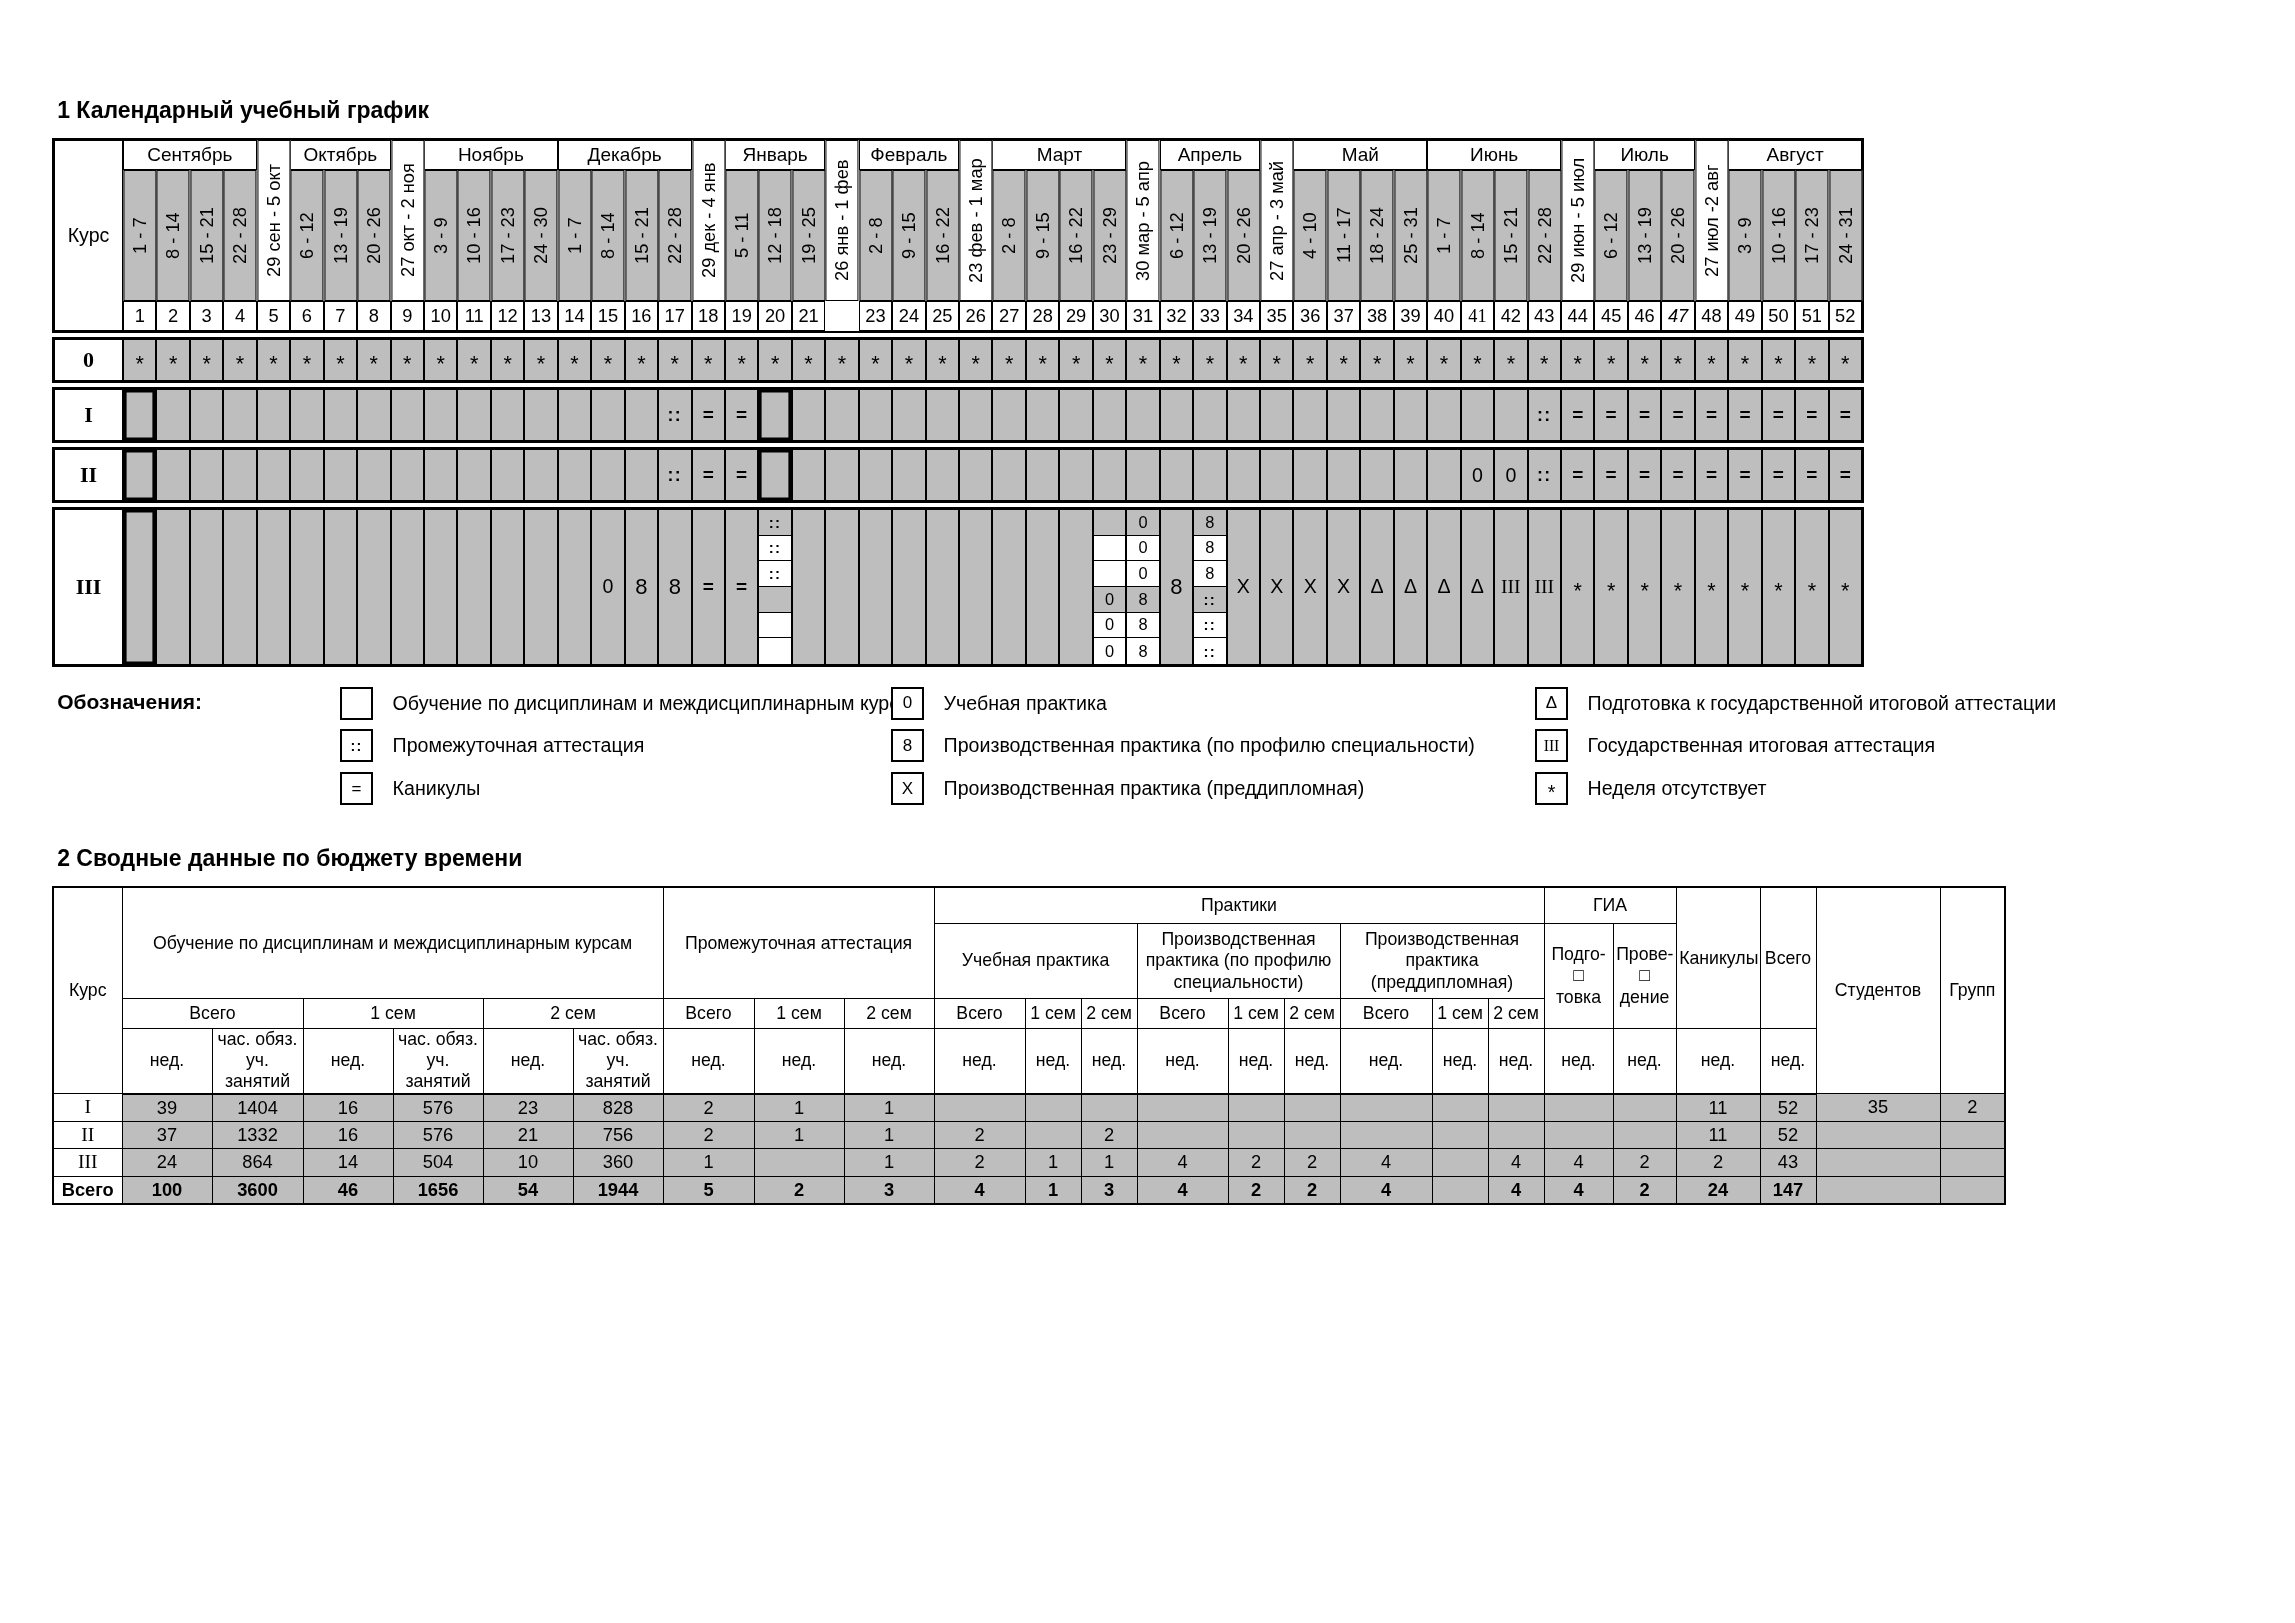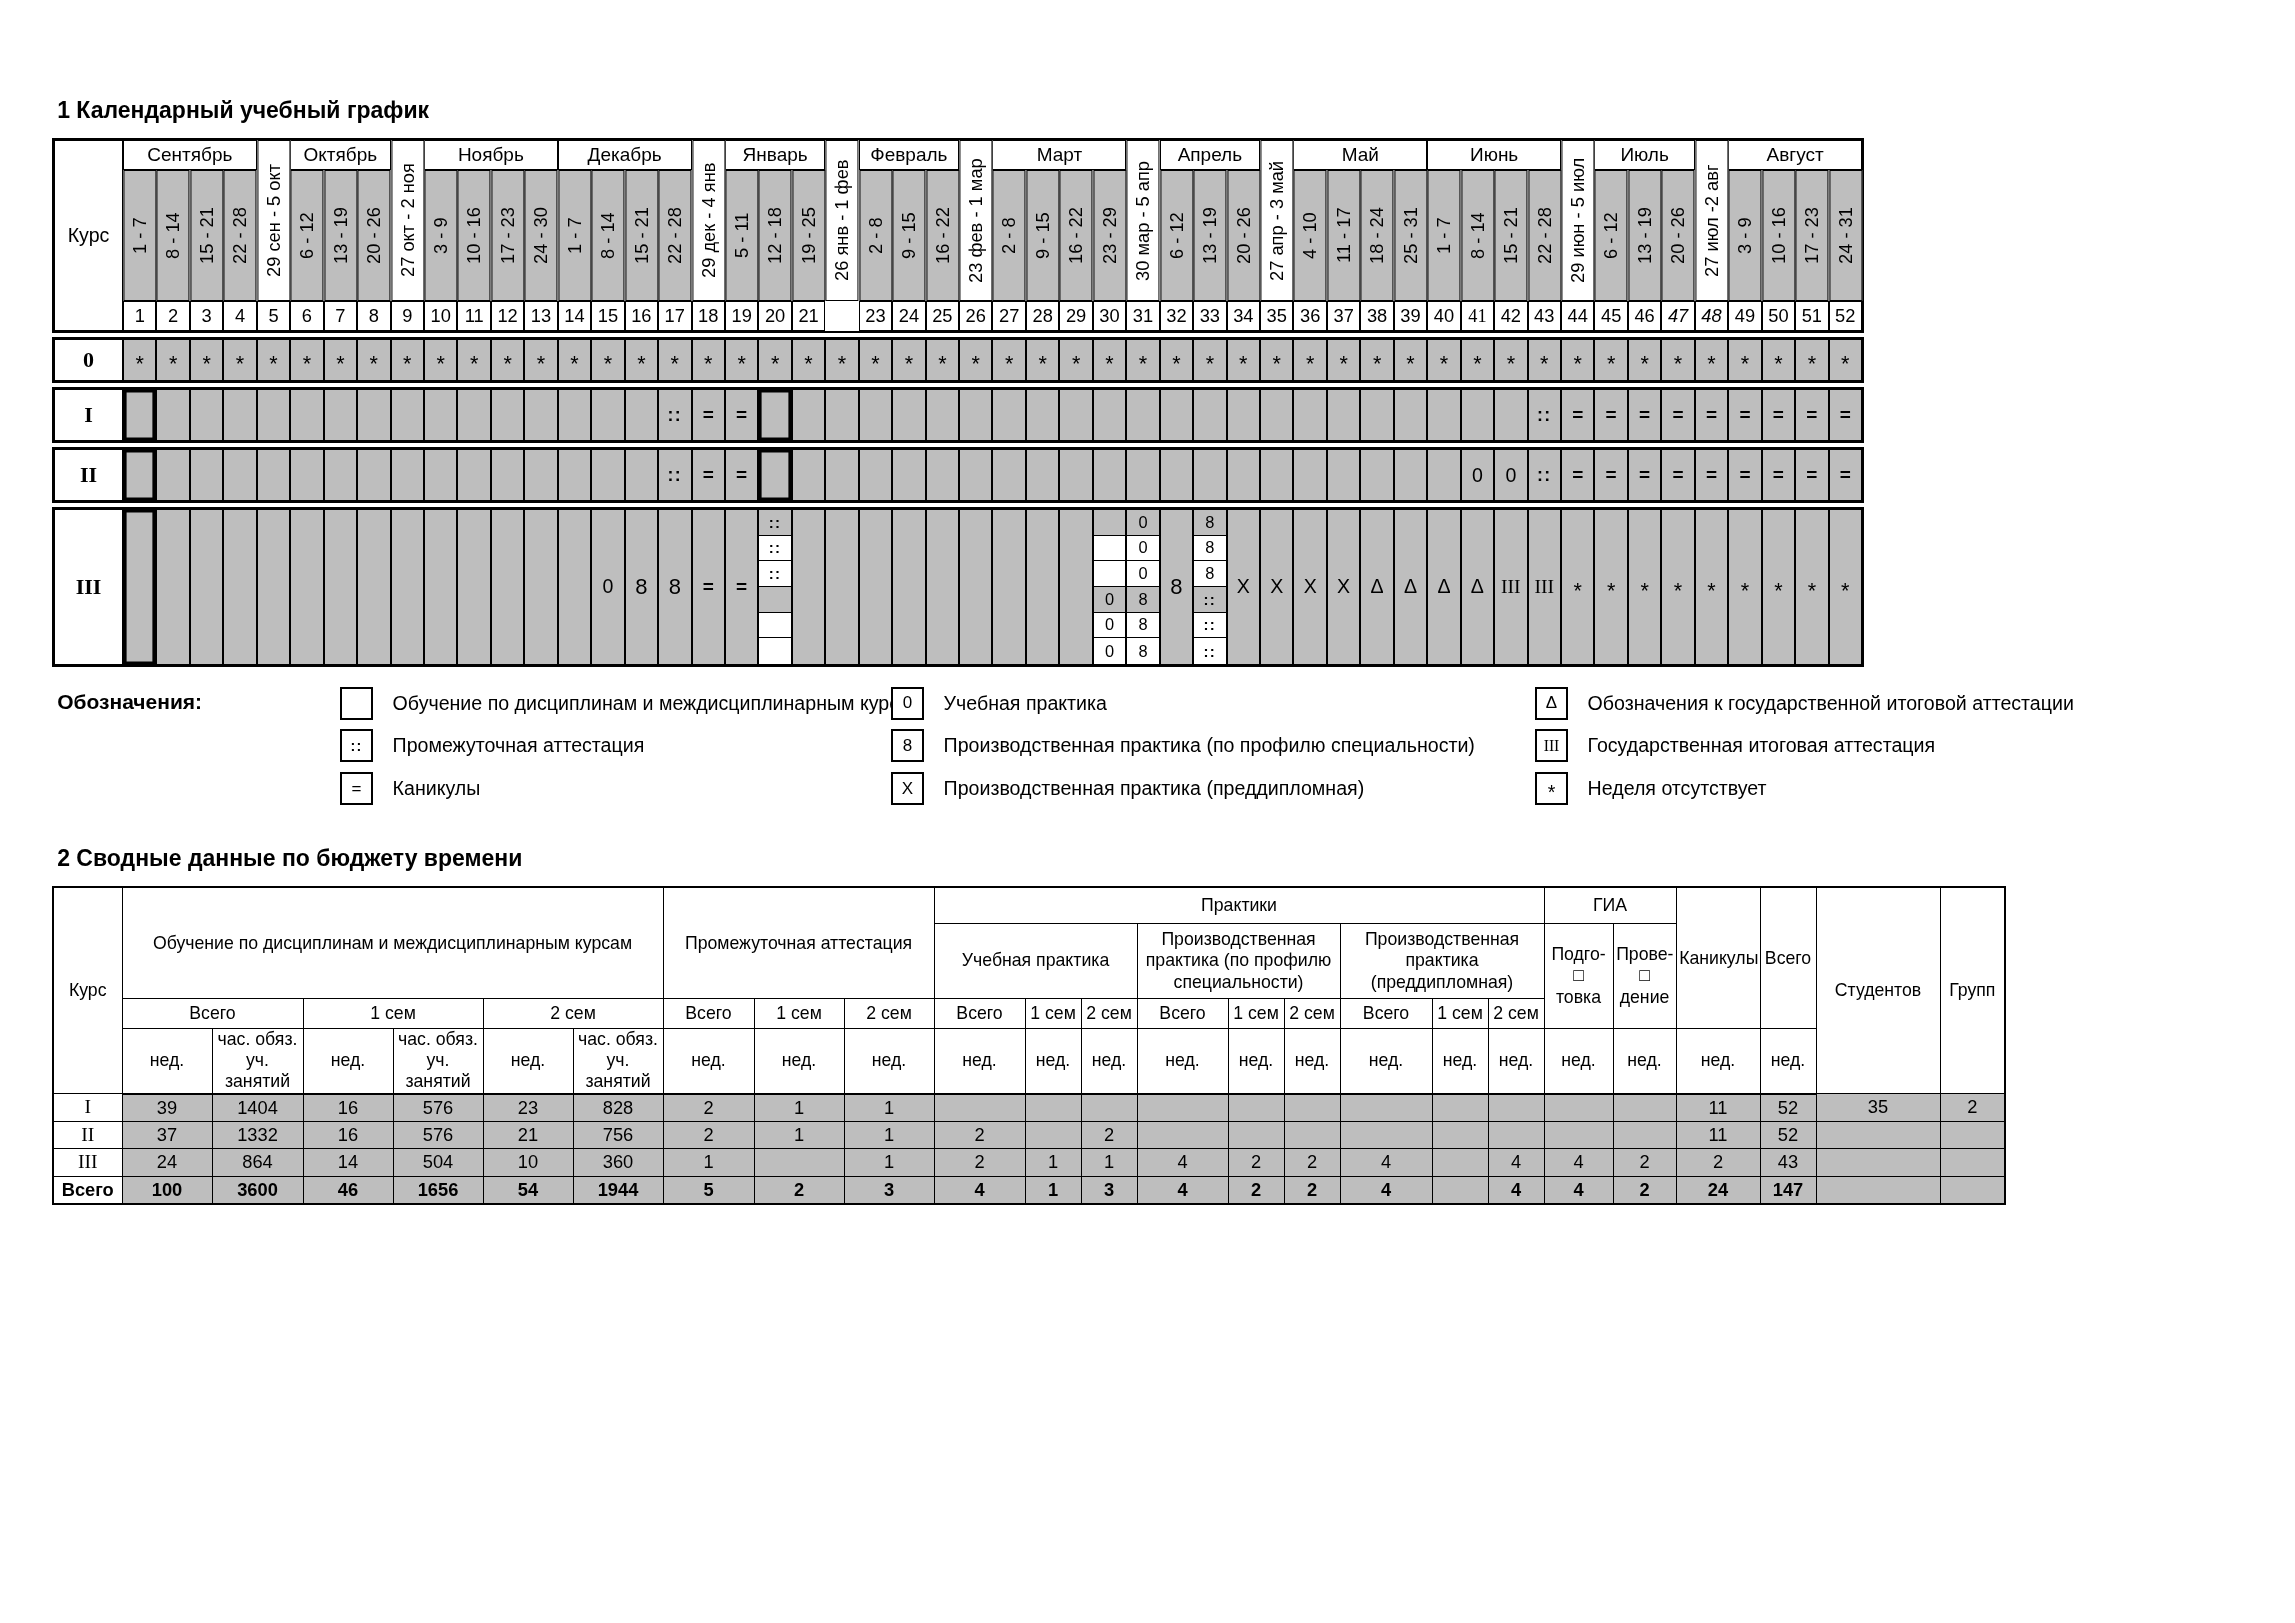--- a/index.html
+++ b/index.html
@@ -395,21 +395,21 @@
           </div>
           <div class="hc datec vert" style="grid-area: 2 / 48;">
             <span class="t">20 - 26</span>
           </div>
           <div class="hc wknum" style="grid-area: 3 / 48; font-style: italic;">
             <span class="t">47</span>
           </div>
           <div class="hc cross vert" style="grid-area: 1 / 49 / 3;">
             <span class="t">27 июл -2 авг</span>
           </div>
-          <div class="hc wknum" style="grid-area: 3 / 49; font-style: italic;">
+          <div class="hc wknum" style="grid-area: 3 / 49;">
             <span class="t">48</span>
           </div>
           <div class="hc datec vert" style="grid-area: 2 / 50;">
             <span class="t">3 - 9</span>
           </div>
           <div class="hc wknum" style="grid-area: 3 / 50;">
             <span class="t">49</span>
           </div>
           <div class="hc datec vert" style="grid-area: 2 / 51;">
             <span class="t">10 - 16</span>
@@ -954,21 +954,21 @@
             <div class="lg-label">Производственная практика (по профилю специальности)</div>
           </div>
           <div class="lg-item">
             <div class="lg-box">X</div>
             <div class="lg-label">Производственная практика (преддипломная)</div>
           </div>
         </div>
       <div class="legend-col" id="legendCol2" style="left:1483px">
           <div class="lg-item">
             <div class="lg-box">Δ</div>
-            <div class="lg-label">Обозначения к государственной итоговой аттестации</div>
+            <div class="lg-label">Подготовка к государственной итоговой аттестации</div>
           </div>
           <div class="lg-item">
             <div class="lg-box rom">III</div>
             <div class="lg-label">Государственная итоговая аттестация</div>
           </div>
           <div class="lg-item">
             <div class="lg-box">
               <span class="star-t">*</span>
             </div>
             <div class="lg-label">Неделя отсутствует</div>

